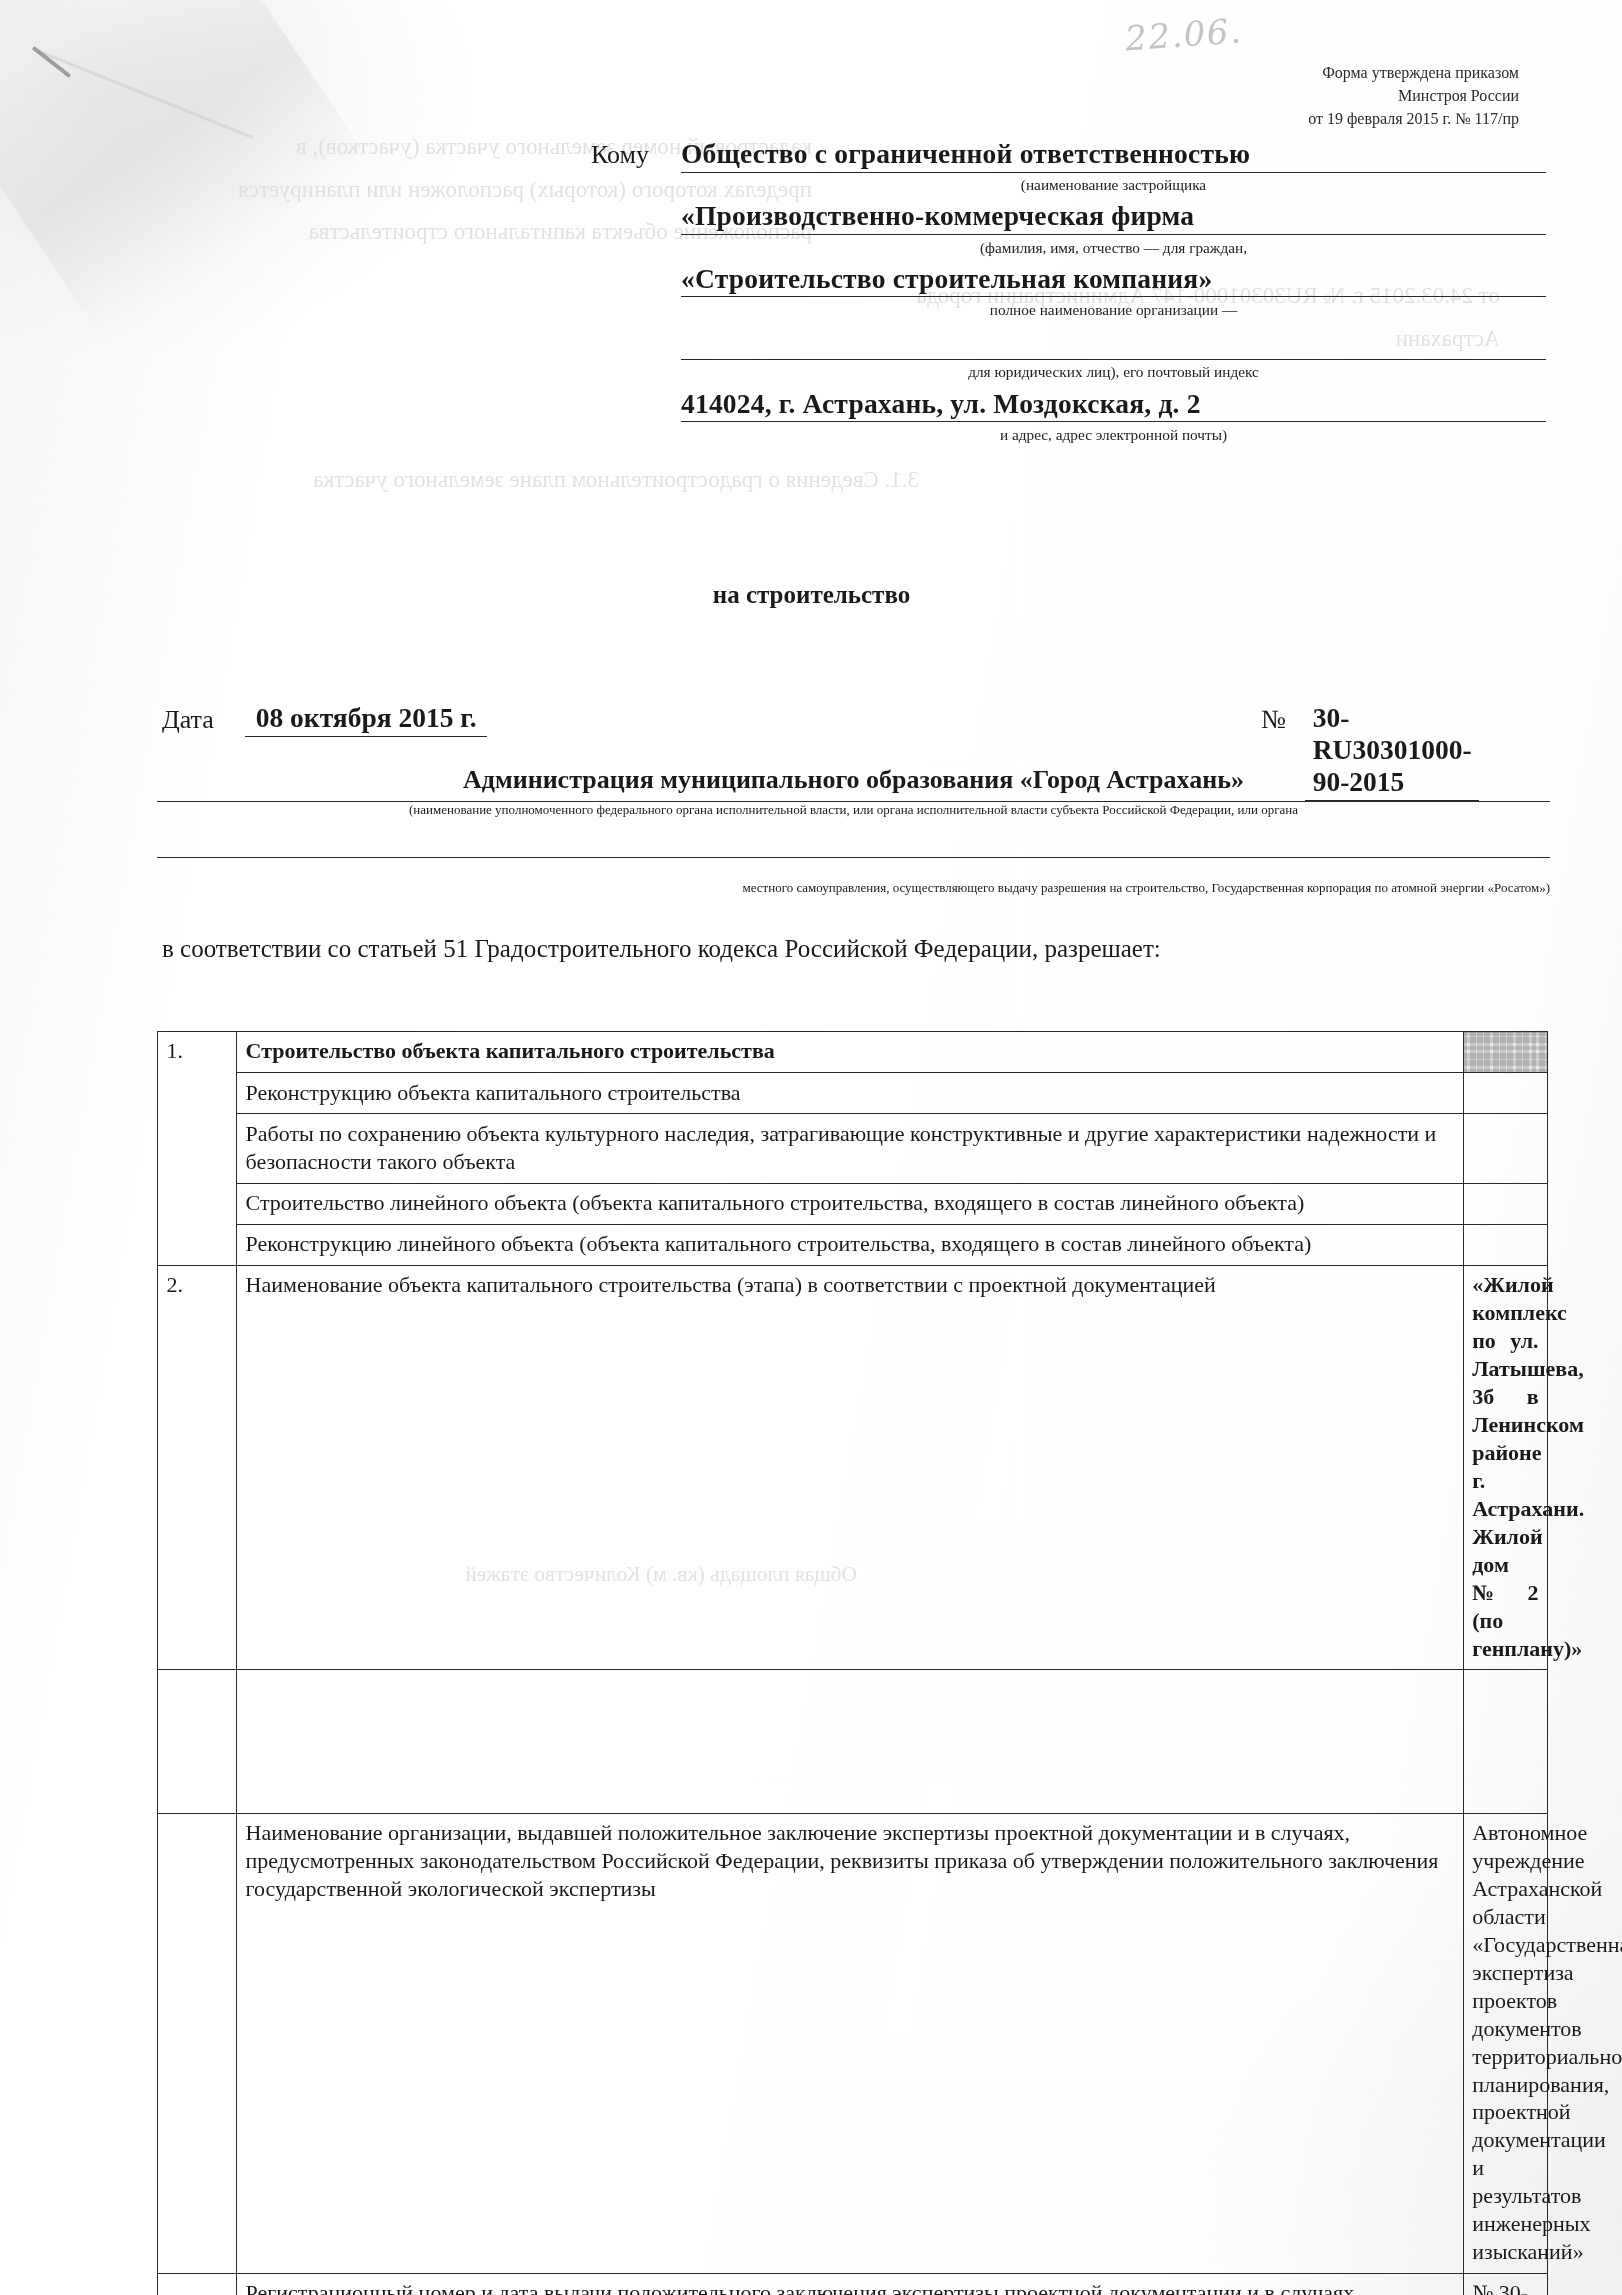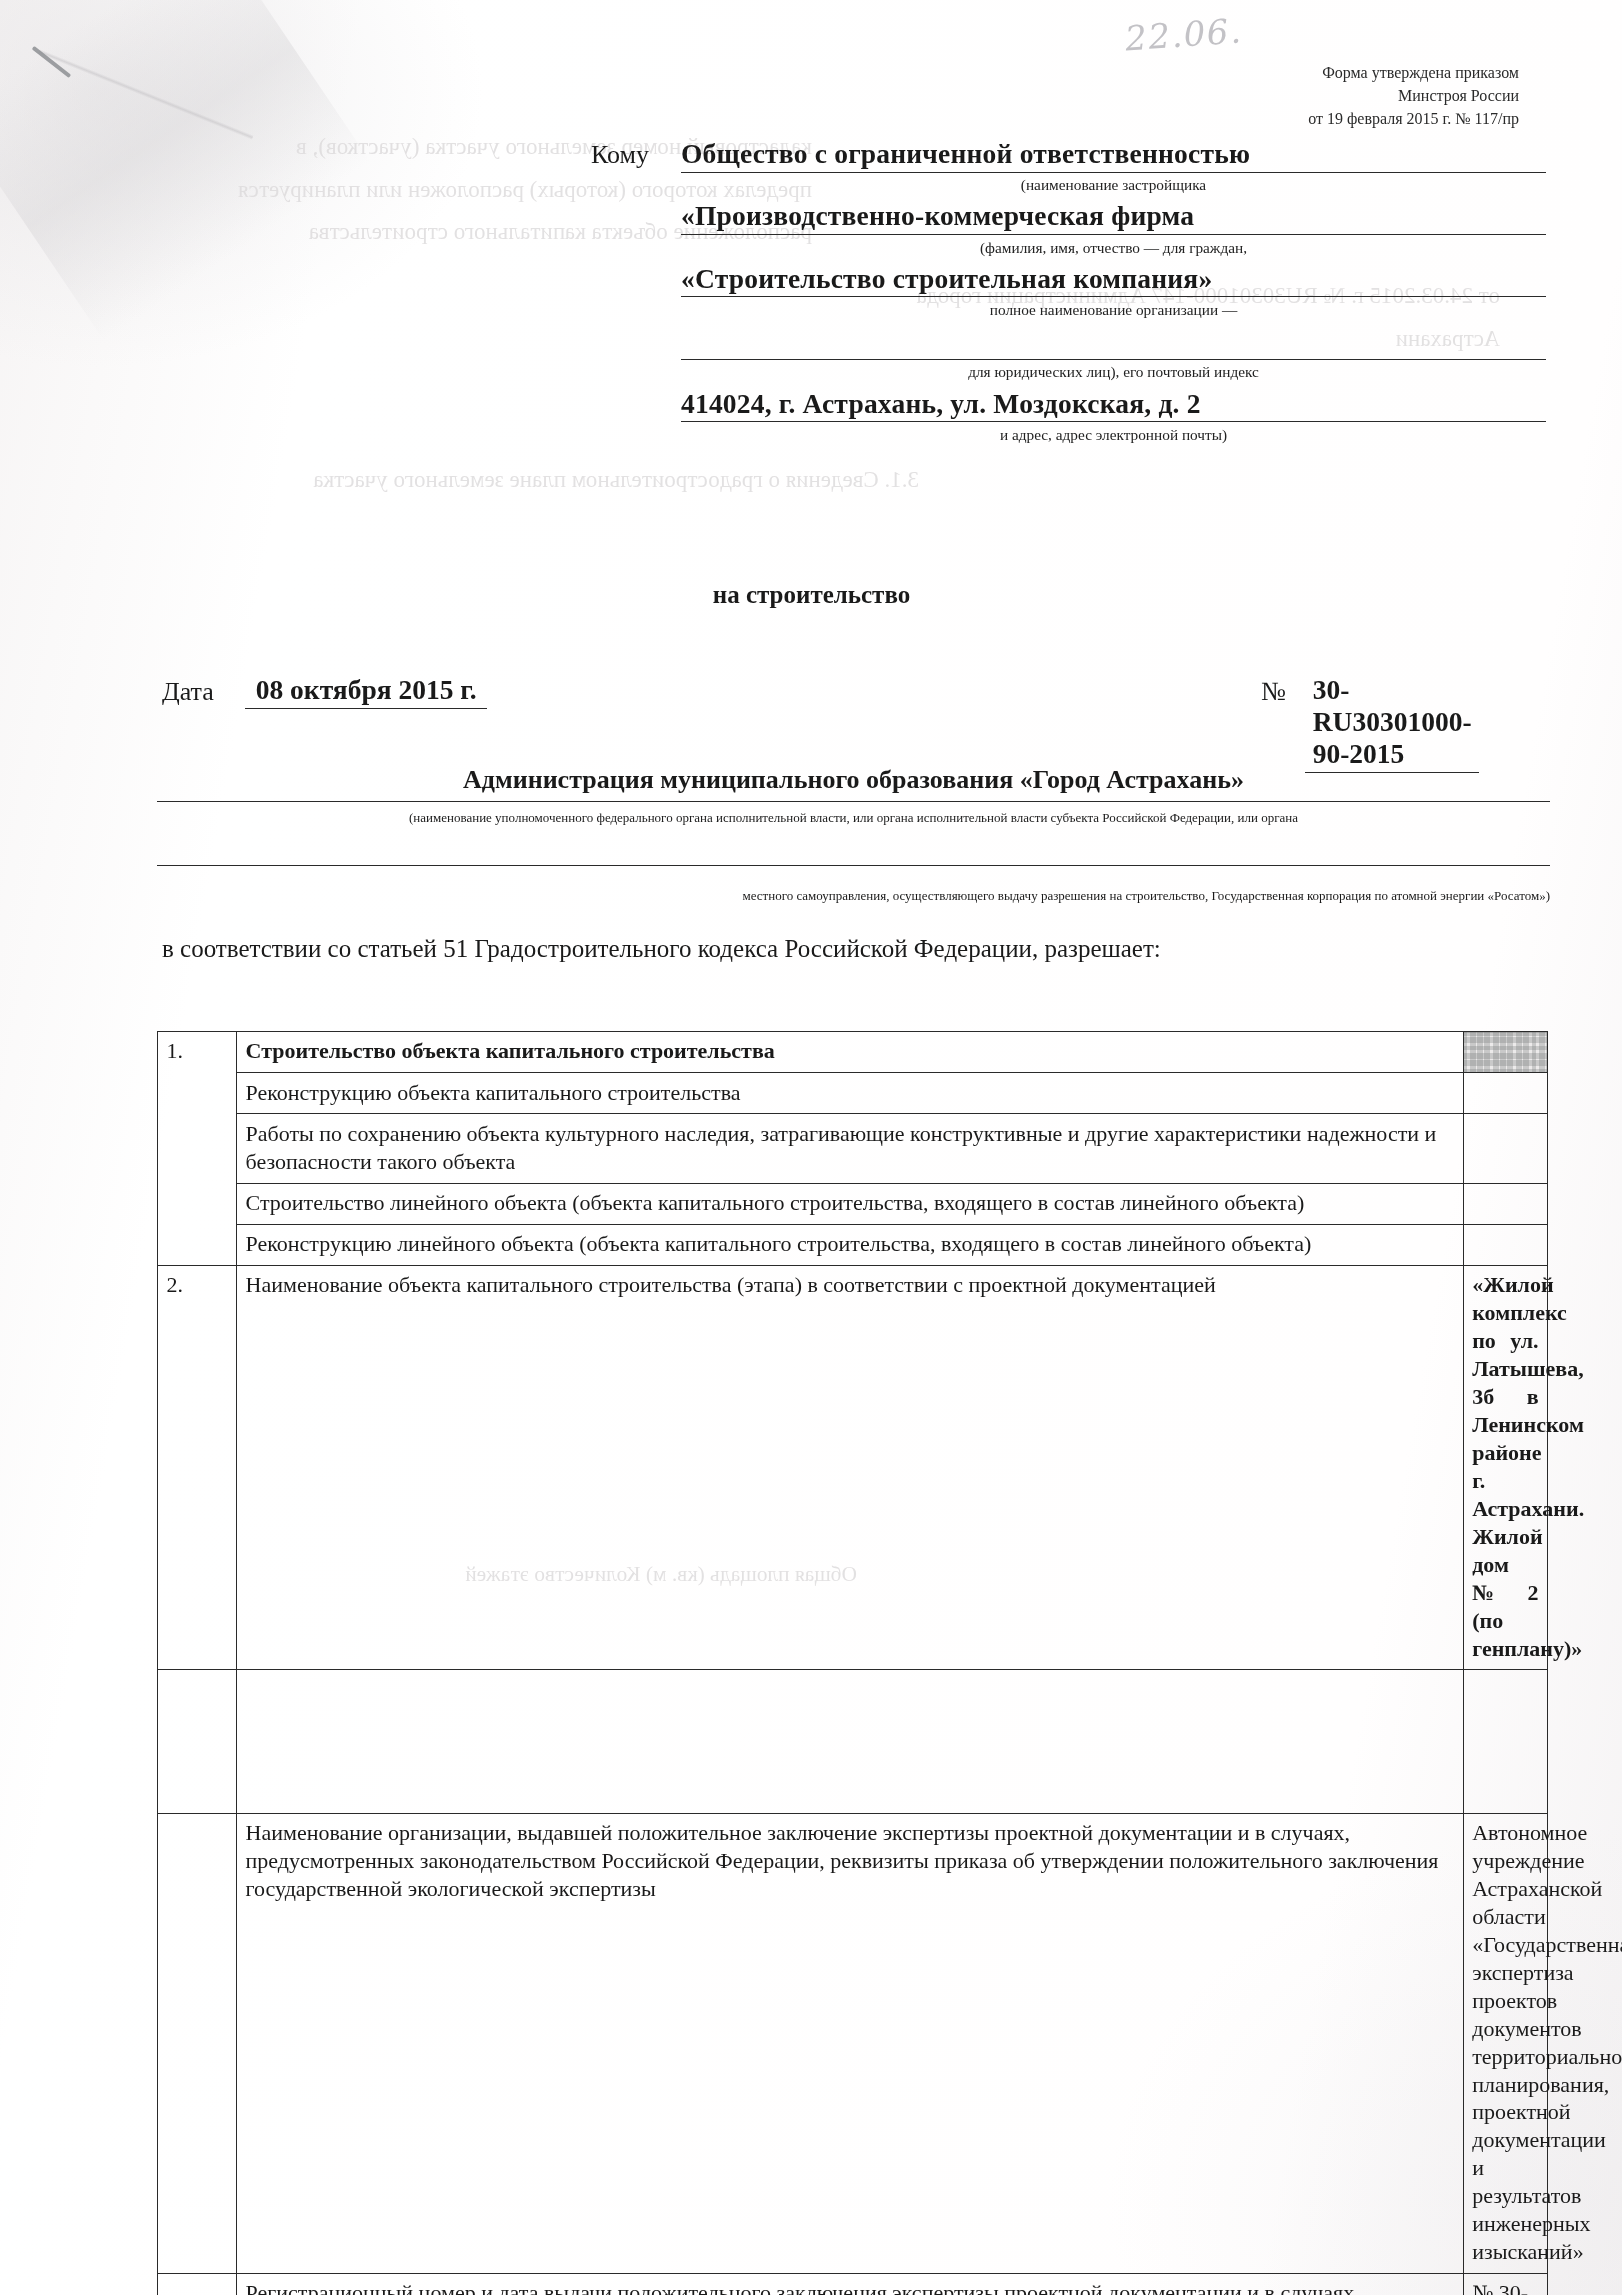--- a/index.html
+++ b/index.html
@@ -40,33 +40,33 @@
   .klabel{position:absolute;left:-90px;top:1.5px;font-size:26px;}
   .kval{font-size:27.5px;font-weight:bold;letter-spacing:0.2px;white-space:nowrap;}
   .kcap{font-size:15.3px;text-align:center;margin-top:3.8px;margin-bottom:6.1px;color:#222;}
 
   
   #title{position:absolute;top:570px;left:0;width:1623px;text-align:center;}
   #title .t1{font-size:29px;font-weight:bold;letter-spacing:8.4px;}
   #title .t2{font-size:25px;font-weight:bold;margin-top:10.7px;}
 
   
-  #dateline{position:absolute;top:672px;left:0;width:1338px;height:46px;}
+  #dateline{position:absolute;top:700px;left:0;width:1338px;height:46px;}
   #dateline .dlabel{position:absolute;left:162px;top:4.6px;font-size:26px;}
   #dateline .dval{position:absolute;left:245px;top:1.5px;font-size:27.5px;font-weight:bold;
                   border-bottom:1.5px solid #2a2a2a;padding:0 10.7px 2.3px 10.7px;}
   #dateline .nlabel{position:absolute;left:1261px;top:4.6px;font-size:26px;}
   #dateline .nval{position:absolute;left:1305px;top:1.5px;font-size:27.5px;font-weight:bold;
                   border-bottom:1.5px solid #2a2a2a;padding:0 7.7px 2.3px 7.7px;}
 
   
   #authority{position:absolute;top:765px;left:157px;width:1393px;}
   #authority .aval{font-size:26px;font-weight:bold;text-align:center;
                    border-bottom:1.4px solid #2a2a2a;padding-bottom:6px;}
-  #authority .acap{font-size:13px;text-align:center;margin-top:8px;line-height:1.3;}
+  #authority .acap{font-size:13px;text-align:center;margin-top:0;line-height:1.3;}
   #authority .aline2{border-bottom:1.4px solid #2a2a2a;height:35px;margin-top:3.1px;}
   #authority .acap2{font-size:13px;text-align:right;margin-top:22px;}
 
   #article{position:absolute;top:935px;left:162px;font-size:25px;}
 
   
   #tbl{position:absolute;left:157px;top:1031px;width:1391px;
        border-collapse:collapse;table-layout:fixed;}
   #tbl td{border:1.3px solid #2a2a2a;vertical-align:top;
           font-size:22px;line-height:1.27;padding:5.4px 8.4px 6.9px 8.4px;}

